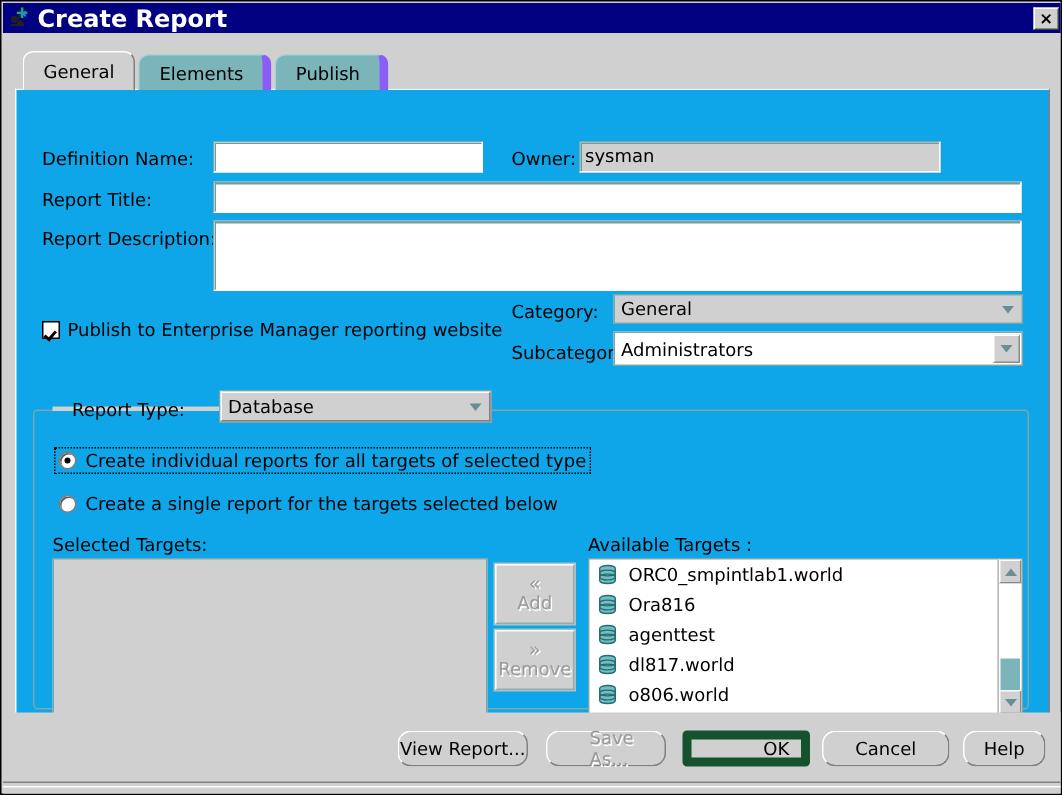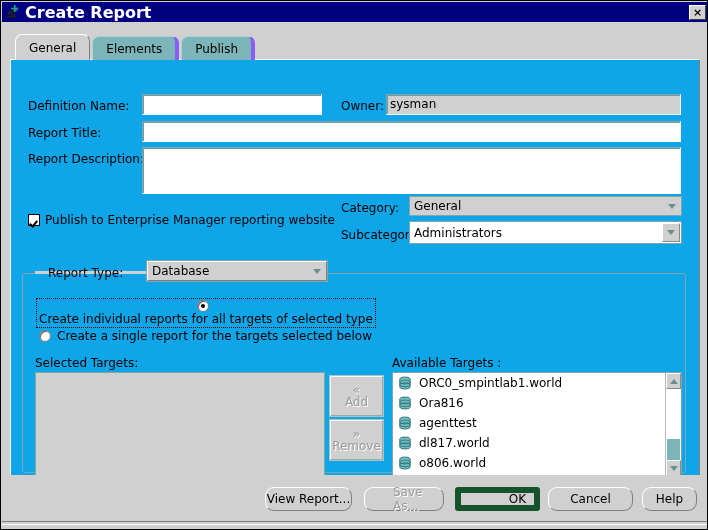--- a/index.html
+++ b/index.html
@@ -99,21 +99,21 @@
     color: #000000;
     font-size: 12px;
     font-family: "DejaVu Sans", sans-serif;
     display: flex;
     align-items: center;
     justify-content: center;
     border-top-left-radius: 7px;
     border-top-right-radius: 7px;
     border-top: 1px solid #a8d4d7;
     border-left: 1px solid #a8d4d7;
-    border-right: 4px solid #8b5cf6;
+    border-right: 6px solid #8b5cf6;
     position: relative;
   }
   .tab.active {
     background: #d0d0d0;
     height: 26px;
     border-top: 1px solid #ffffff;
     border-left: 1px solid #ffffff;
     border-right: 1px solid #7f7f7f;
     z-index: 4;
   }
@@ -482,21 +482,21 @@
           <span>Publish</span>
         </div>
     </div>
 
     <div class="panel">
 
       <div class="lbl" style="left:17px; top:39px;">Definition Name:</div>
       <div class="field" style="left:131px; top:34px; width:180px; height:21px;"></div>
 
       <div class="lbl" style="left:330px; top:39px;">Owner:</div>
-      <div class="field readonly" style="left:375px; top:34px; width:295px; height:21px;">sysman</div>
+      <div class="field readonly" style="left:375px; top:34px; width:241px; height:21px;">sysman</div>
 
       <div class="lbl" style="left:17px; top:66px;">Report Title:</div>
       <div class="field" style="left:131px; top:61px; width:539px; height:21px;"></div>
 
       <div class="lbl" style="left:17px; top:92px;">Report Description:</div>
       <div class="field textarea" style="left:131px; top:87px; width:539px; height:47px;"></div>
 
       <div class="checkrow" style="left:17px; top:153px;">
         <span class="checkbox checked"></span>
         <span>Publish to Enterprise Manager reporting website</span>
@@ -522,21 +522,21 @@
       <div class="group-title-mask" style="left:24px; top:211px; width:278px;"></div>
 
       <div class="lbl" style="left:37px; top:206px;">Report Type:</div>
       <div class="combo combo-raised" style="left:122px; top:201px; width:180px; height:20px;">
         <span class="combo-text">Database</span>
         <span class="combo-arrow">
             <span class="arrow-dn"></span>
           </span>
       </div>
 
-      <div class="radiorow focused" style="left:26px; top:239px;flex-direction:column;">
+      <div class="radiorow focused" style="left:26px; top:239px;">
         <span class="radio on"></span>
         <span>Create individual reports for all targets of selected type</span>
       </div>
       <div class="radiorow" style="left:26px; top:268px;">
         <span class="radio"></span>
         <span>Create a single report for the targets selected below</span>
       </div>
 
       <div class="lbl" style="left:24px; top:296px;">Selected Targets:</div>
       <div class="listbox disabled" style="left:24px; top:312px; width:290px; height:105px;"></div>

